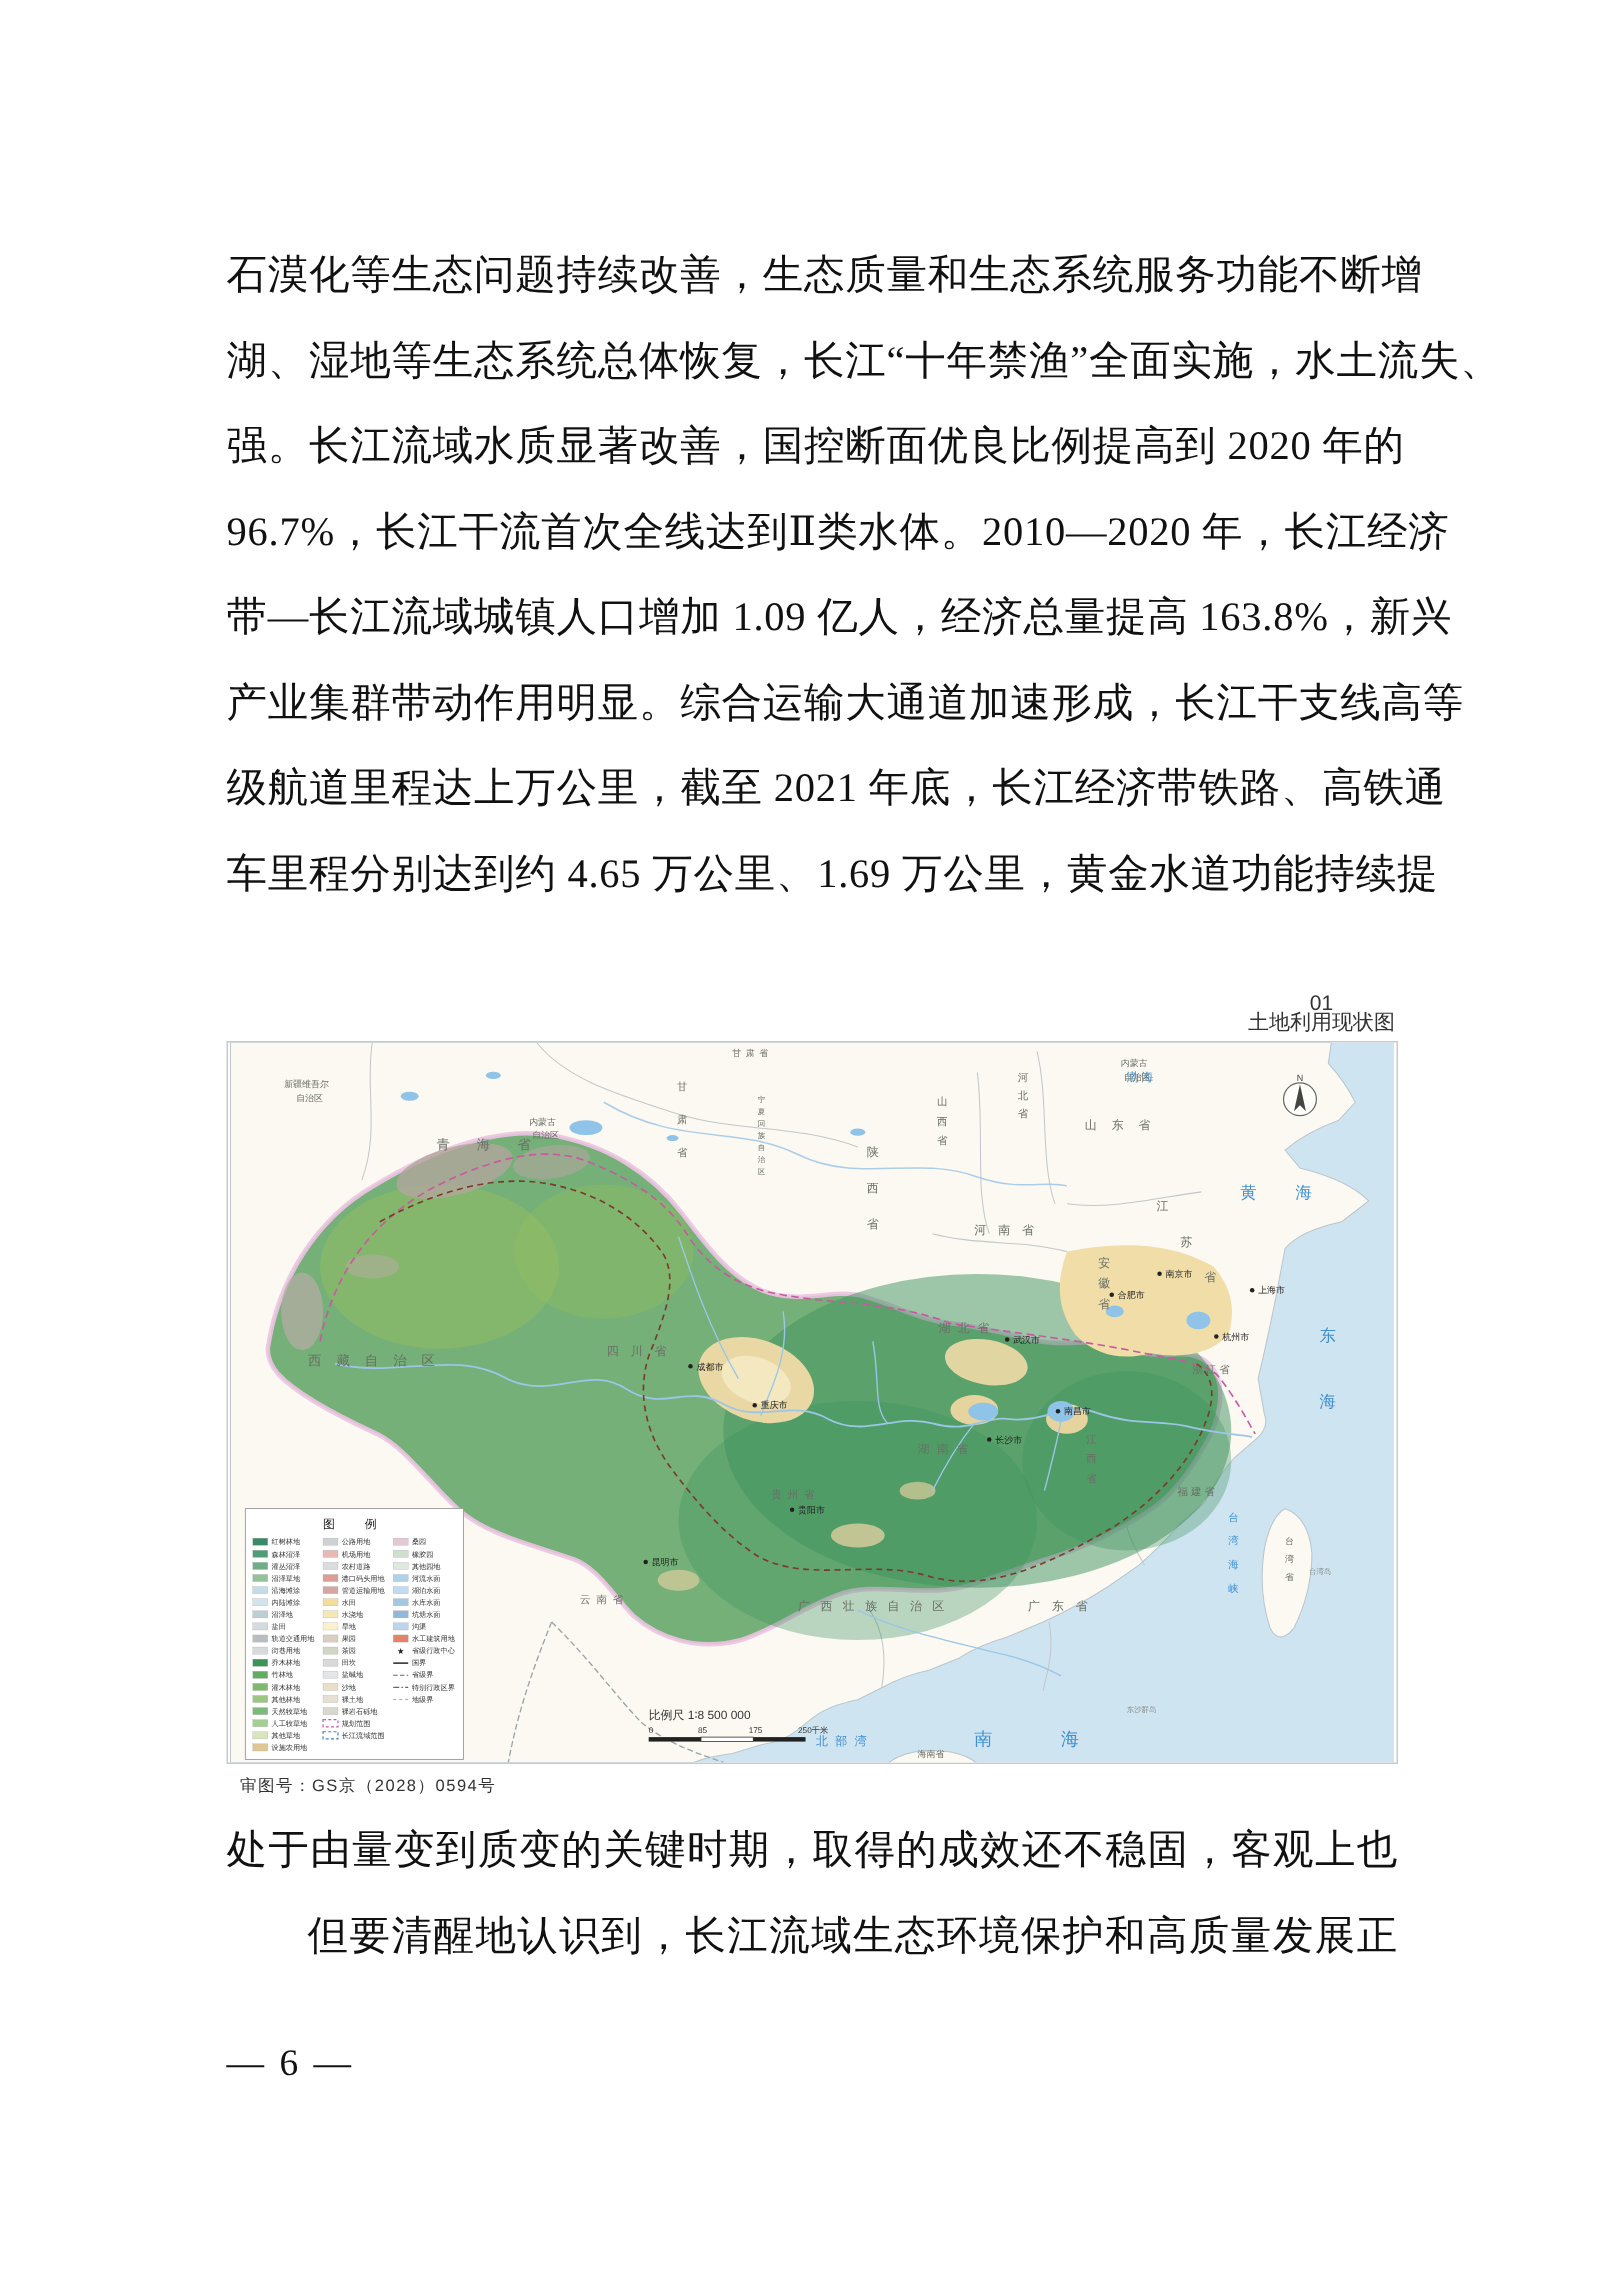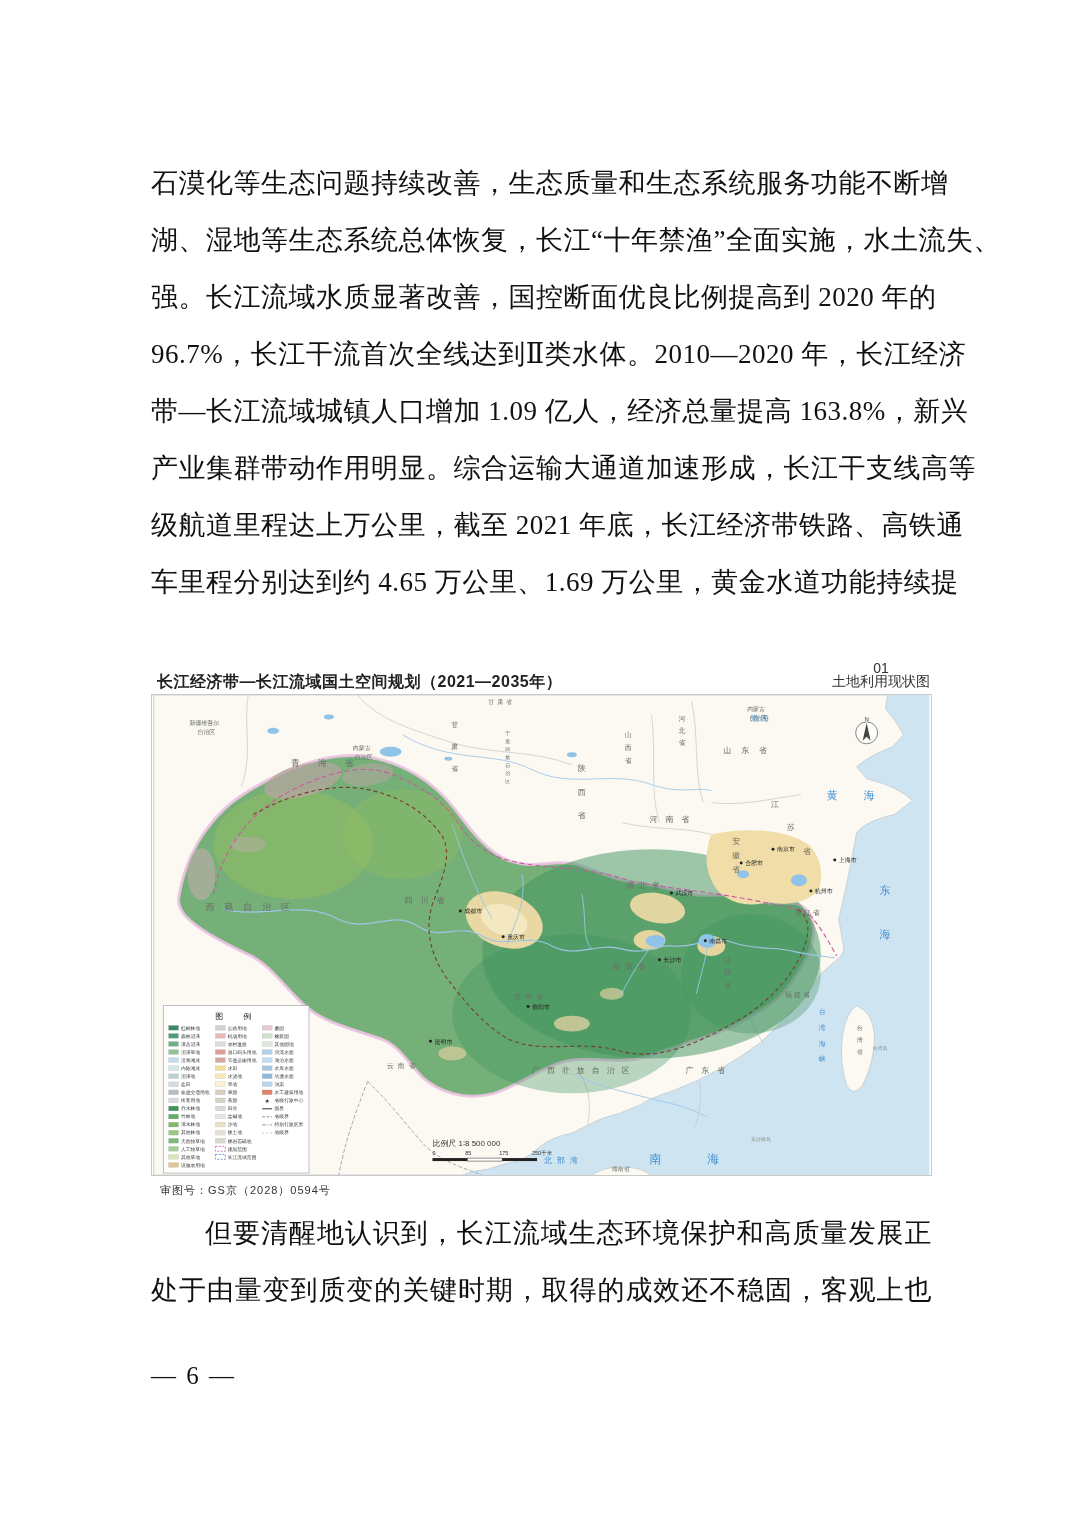--- a/index.html
+++ b/index.html
@@ -39,21 +39,20 @@
       <div class="line">强。长江流域水质显著改善，国控断面优良比例提高到 2020 年的</div>
       <div class="line">96.7%，长江干流首次全线达到Ⅱ类水体。2010—2020 年，长江经济</div>
       <div class="line">带—长江流域城镇人口增加 1.09 亿人，经济总量提高 163.8%，新兴</div>
       <div class="line">产业集群带动作用明显。综合运输大通道加速形成，长江干支线高等</div>
       <div class="line">级航道里程达上万公里，截至 2021 年底，长江经济带铁路、高铁通</div>
       <div class="line">车里程分别达到约 4.65 万公里、1.69 万公里，黄金水道功能持续提</div>
     </div>
 
   <div class="map-block">
     <div class="map-title-row">
-      <span class="map-title">长江经济带—长江流域国土空间规划（2021—2035年）</span>
       <span class="map-corner">
         <span>01</span><br>
         <span>土地利用现状图</span>
       </span>
     </div>
 
     <svg id="mapsvg" class="map-frame" width="779" height="480" viewBox="0 0 779 482" xmlns="http://www.w3.org/2000/svg">
 
       <rect x="0" y="0" width="779" height="482" fill="#cfe4f1"></rect>
 
@@ -432,19 +431,19 @@
           <text x="688" y="168" font-size="6" fill="#222222">上海市</text>
           <circle cx="660" cy="196.8" r="1.5" fill="#222"></circle>
           <text x="664" y="199" font-size="6" fill="#222222">杭州市</text>
         </g>
     </svg>
   </div>
 
   <div class="approval">审图号：GS京（2028）0594号</div>
 
   <div class="para" id="para2">
+      <div class="line">处于由量变到质变的关键时期，取得的成效还不稳固，客观上也</div>
       <div class="line indent">但要清醒地认识到，长江流域生态环境保护和高质量发展正</div>
-      <div class="line">处于由量变到质变的关键时期，取得的成效还不稳固，客观上也</div>
     </div>
 
   <div class="footer">— 6 —</div>
 
 </div>
 
 </body></html>

